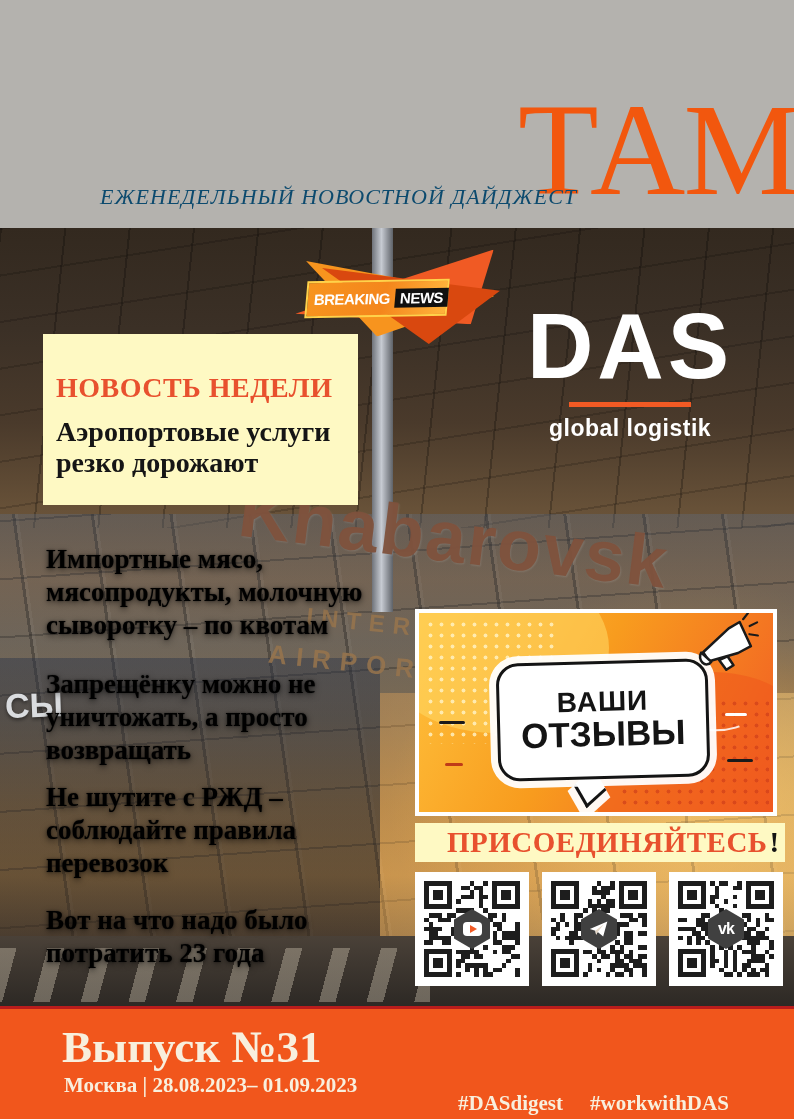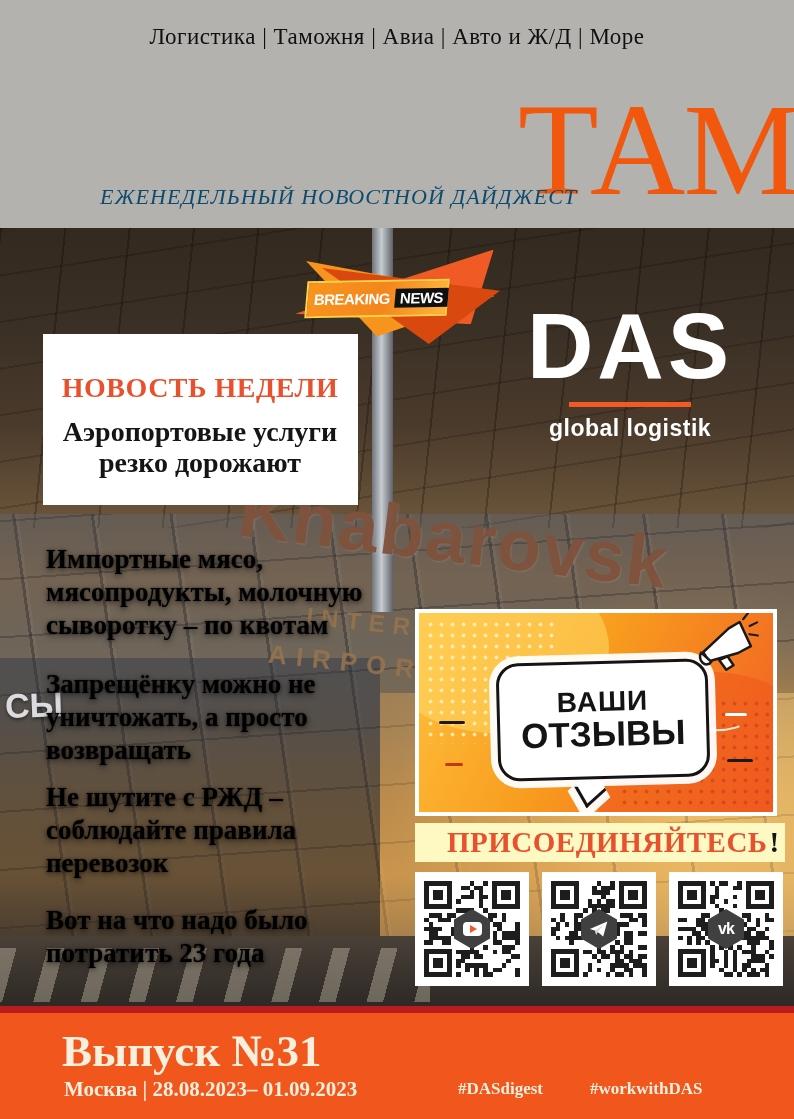--- a/index.html
+++ b/index.html
@@ -67,22 +67,22 @@
   .b-rect{position:absolute;left:14px;top:30px;width:142px;height:37px;
           background:linear-gradient(100deg,#f7941e,#f4861c 55%,#ffb53d);
           border:2px solid #ffd24a;transform:skewX(-6deg) rotate(-1deg);
           display:flex;align-items:center;padding:0 6px;
           font-family:"Liberation Sans",sans-serif;}
   .b-word1{color:#fff;font-weight:700;font-size:15px;letter-spacing:-.5px;}
   .b-word2{color:#fff;font-weight:700;font-size:15px;letter-spacing:-.5px;
            background:#101010;padding:1px 5px;margin-left:5px;}
 
   
-  .story-box{position:absolute;left:43px;top:334px;width:315px;height:171px;background:#ffffff;z-index:5;
-             padding:38px 14px 0 13px;text-align:center;}
+  .story-box{position:absolute;left:43px;top:334px;width:315px;height:171px;background:#fef9c3;z-index:5;
+             padding:38px 14px 0 13px;}
   .story-label{color:#e8512e;font-size:28px;font-weight:600;letter-spacing:.5px;}
   .story-headline{margin-top:12px;color:#151515;font-size:28px;font-weight:700;line-height:1.12;}
 
   
   .das{position:absolute;left:525px;top:300px;width:210px;text-align:center;z-index:5;
        font-family:"Liberation Sans",sans-serif;}
   .das-name{color:#ffffff;font-weight:700;font-size:92px;line-height:1;letter-spacing:4px;}
   .das-rule{width:122px;height:5px;background:#f15a24;margin:10px auto 8px auto;}
   .das-tagline{color:#ffffff;font-weight:700;font-size:23px;letter-spacing:.5px;}
 
@@ -145,33 +145,32 @@
        background:#404040;clip-path:polygon(50% 0,95% 26%,95% 74%,50% 100%,5% 74%,5% 26%);
        display:flex;align-items:center;justify-content:center;}
   .yt-glyph{width:19px;height:14px;background:#ffffff;border-radius:4px;position:relative;}
   .yt-glyph::after{content:'';position:absolute;left:7px;top:3px;width:0;height:0;
        border-left:7px solid #f15a24;border-top:4px solid transparent;border-bottom:4px solid transparent;}
   .vk-glyph{color:#ffffff;font-family:"Liberation Sans",sans-serif;font-weight:700;font-size:16px;
        letter-spacing:-1px;}
 
   
   .footer{position:absolute;left:0;top:1006px;width:794px;height:113px;background:#f1561c;
-          border-top:7px solid #b91c1c;z-index:3;}
+          border-top:3px solid #b91c1c;z-index:3;}
   .issue{position:absolute;left:62px;top:12px;color:#f8efdd;font-size:45px;font-weight:600;}
   .issue-meta{position:absolute;left:64px;top:64px;color:#f8efdd;font-size:21px;font-weight:700;}
-  .ht{position:absolute;top:66px;color:#f8efdd;font-size:17px;font-weight:700;}
+  .ht{position:absolute;top:82px;color:#f8efdd;font-size:21px;font-weight:700;}
   .ht1{left:458px;} .ht2{left:590px;}
 </style>
 </head>
 <body>
 
 <div id="page">
 
   <div class="masthead">
-    <div class="tagline">Логистика | Таможня |  Авиа  | Авто и Ж/Д | Море</div>
     <div class="title-orange">ТАМ</div>
     <div class="subtitle">ЕЖЕНЕДЕЛЬНЫЙ НОВОСТНОЙ ДАЙДЖЕСТ</div>
   </div>
 
   <div class="photo">
     <div class="ceiling-grid"></div>
     <div class="glass"></div>
     <div class="glass-dark"></div>
     <div class="glass-glow"></div>
     <div class="pole"></div>

